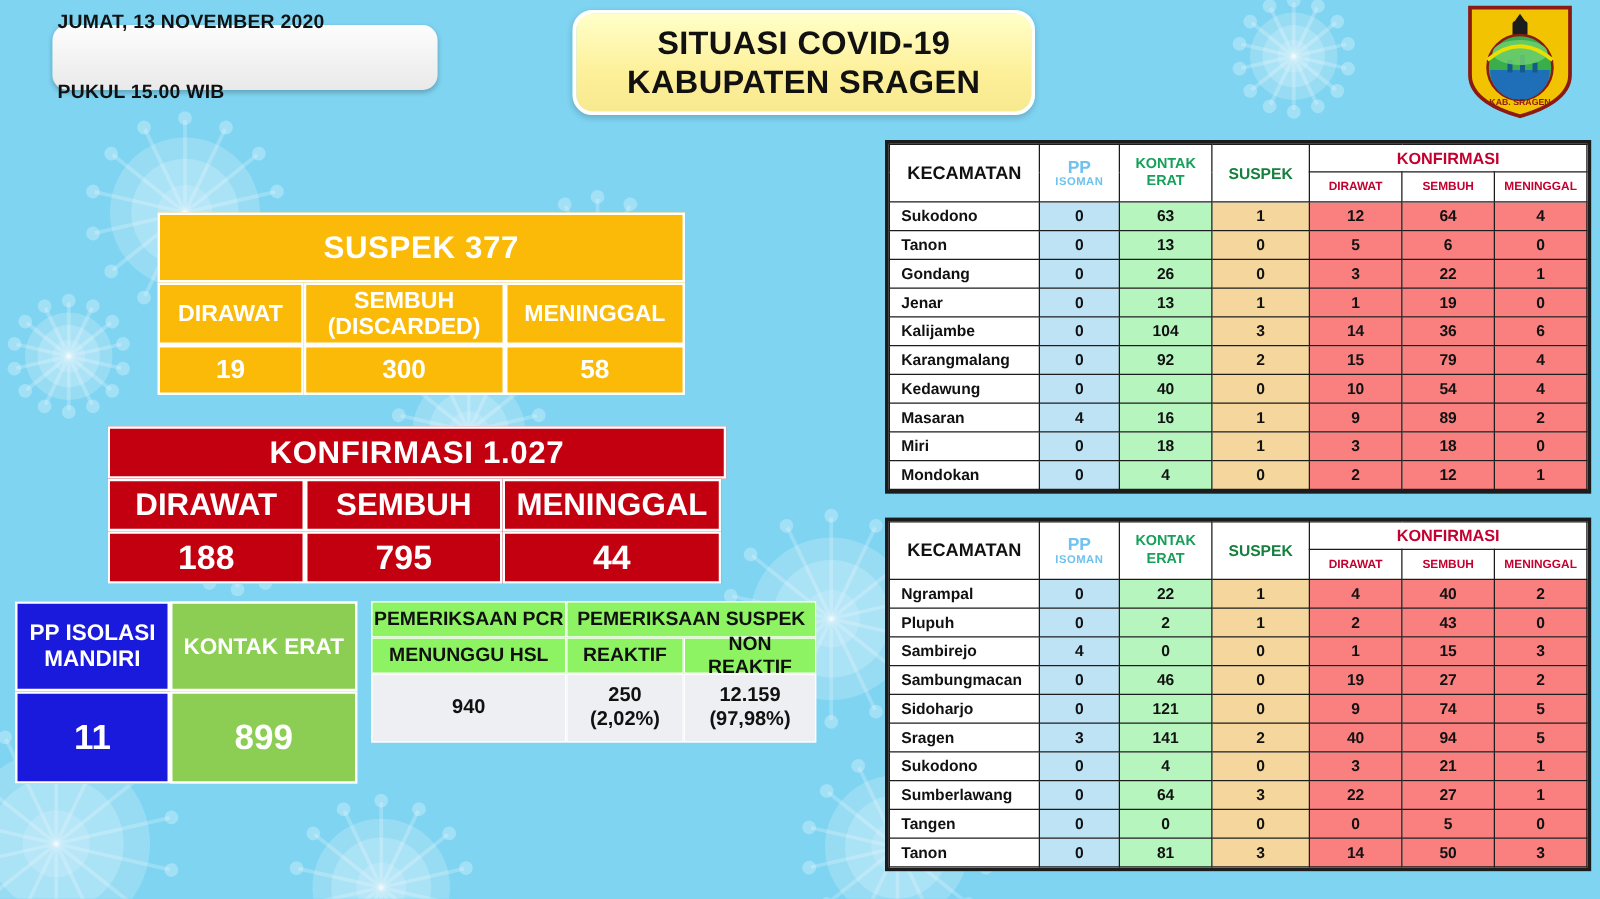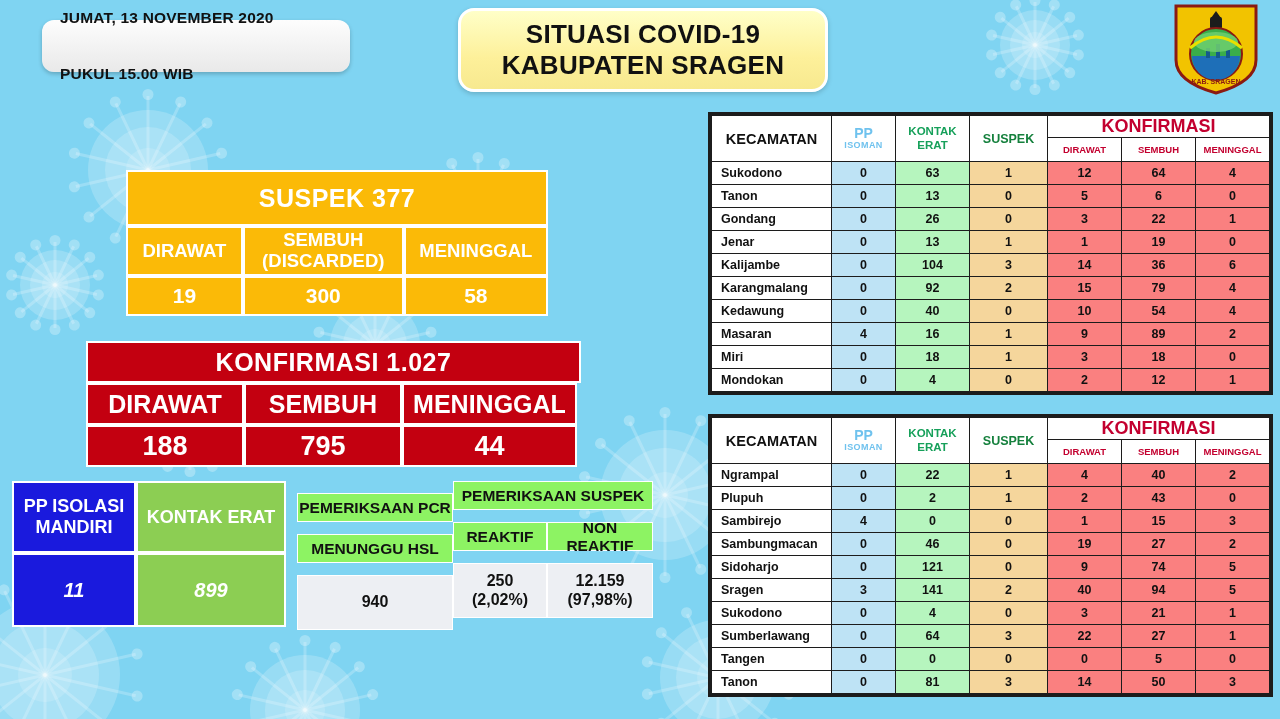--- a/index.html
+++ b/index.html
@@ -61,21 +61,21 @@
 
   .date-card {
     position: absolute;
     left: 42px; top: 20px;
     width: 308px; height: 52px;
     background: linear-gradient(180deg,#fdfdfd 0%,#e9e9e9 100%);
     border-radius: 12px;
     box-shadow: 0 2px 4px rgba(0,0,0,0.22);
     display: flex; flex-direction: column;
     justify-content: center;
-    padding-left: 18px;
+    padding-left: 4px;
     gap: 36px;
   }
   .date-card span {
     font-size: 15.5px;
     font-weight: bold;
     color: #111;
     letter-spacing: 0.2px;
     line-height: 1.28;
   }
 
@@ -137,33 +137,33 @@
   #konfirmasi-panel .c1 { width: 158px; }
   #konfirmasi-panel .c2 { width: 158px; }
   #konfirmasi-panel .c3 { width: 175px; }
 
   
   #ppkontak-panel { left: 12px; top: 481px; width: 278px; }
   #ppkontak-panel .pcell { border: 2px solid #ffffff; }
   #ppkontak-panel .blue  { background: #1A1ADD; }
   #ppkontak-panel .green { background: #8CCE53; }
   #ppkontak-panel .hdr { height: 72px; font-size: 18px; line-height: 1.15; }
-  #ppkontak-panel .val { height: 74px; font-size: 20px; font-style: italic; }
+  #ppkontak-panel .val { height: 74px; font-size: 28px; }
   #ppkontak-panel .c1 { width: 124px; }
   #ppkontak-panel .c2 { width: 150px; }
 
   
   #test-panel { left: 297px; top: 481px; width: 356px; }
   #test-panel .pcell { border: 1px solid #ffffff; color: #111; }
   #test-panel .gr { background: #8DF363; }
   #test-panel .wh { background: #EDEFF3; }
   #test-panel .hdr { height: 29px; font-size: 15.5px; }
   #test-panel .val { height: 33px; font-size: 16px; line-height: 1.12; }
   #test-panel .valtall { height: 55px; font-size: 16px; line-height: 1.16; }
-  #test-panel .c1 { width: 156px; margin-top: 12px; }
+  #test-panel .c1 { width: 156px; }
   #test-panel .c2 { width: 200px; }
   #test-panel .c2a { width: 94px; }
   #test-panel .c2b { width: 106px; }
 
   
   .dtable {
     position: absolute;
     left: 708px;
     width: 565px;
     z-index: 2;
@@ -181,21 +181,21 @@
     padding: 0;
   }
   .dtable thead th { background: #ffffff; }
 
   .th-kec    { width: 120px; font-size: 14.5px; color: #111; }
   .th-pp     { width: 64px;  color: #6FC2EE; }
   .th-pp .b  { font-size: 14px; display:block; line-height:1.1; }
   .th-pp .s  { font-size: 9px;  display:block; line-height:1.1; letter-spacing:0.4px; }
   .th-kontak { width: 74px; font-size: 11.5px; color: #16A05A; line-height: 1.2; }
   .th-suspek { width: 78px; font-size: 12.5px; color: #15803d; }
-  .th-konf   { font-size: 18px; color: #C3002F; height: 22px; }
+  .th-konf   { font-size: 13px; color: #C3002F; height: 22px; }
   .th-sub    { font-size: 9.5px; color: #C3002F; height: 24px; }
   .th-dirawat, .th-sembuh, .th-meninggal { width: 76.3px; }
 
   .dtable tbody td { height: 23px; font-size: 12.5px; color: #111; }
   td.c-kec  { background: #ffffff; text-align: left; padding-left: 9px; font-size: 12.5px; }
   td.c-pp   { background: #BEE3F5; }
   td.c-kon  { background: #B6F5BE; }
   td.c-sus  { background: #F5D69C; }
   td.c-red  { background: #FA8080; }
 </style>

